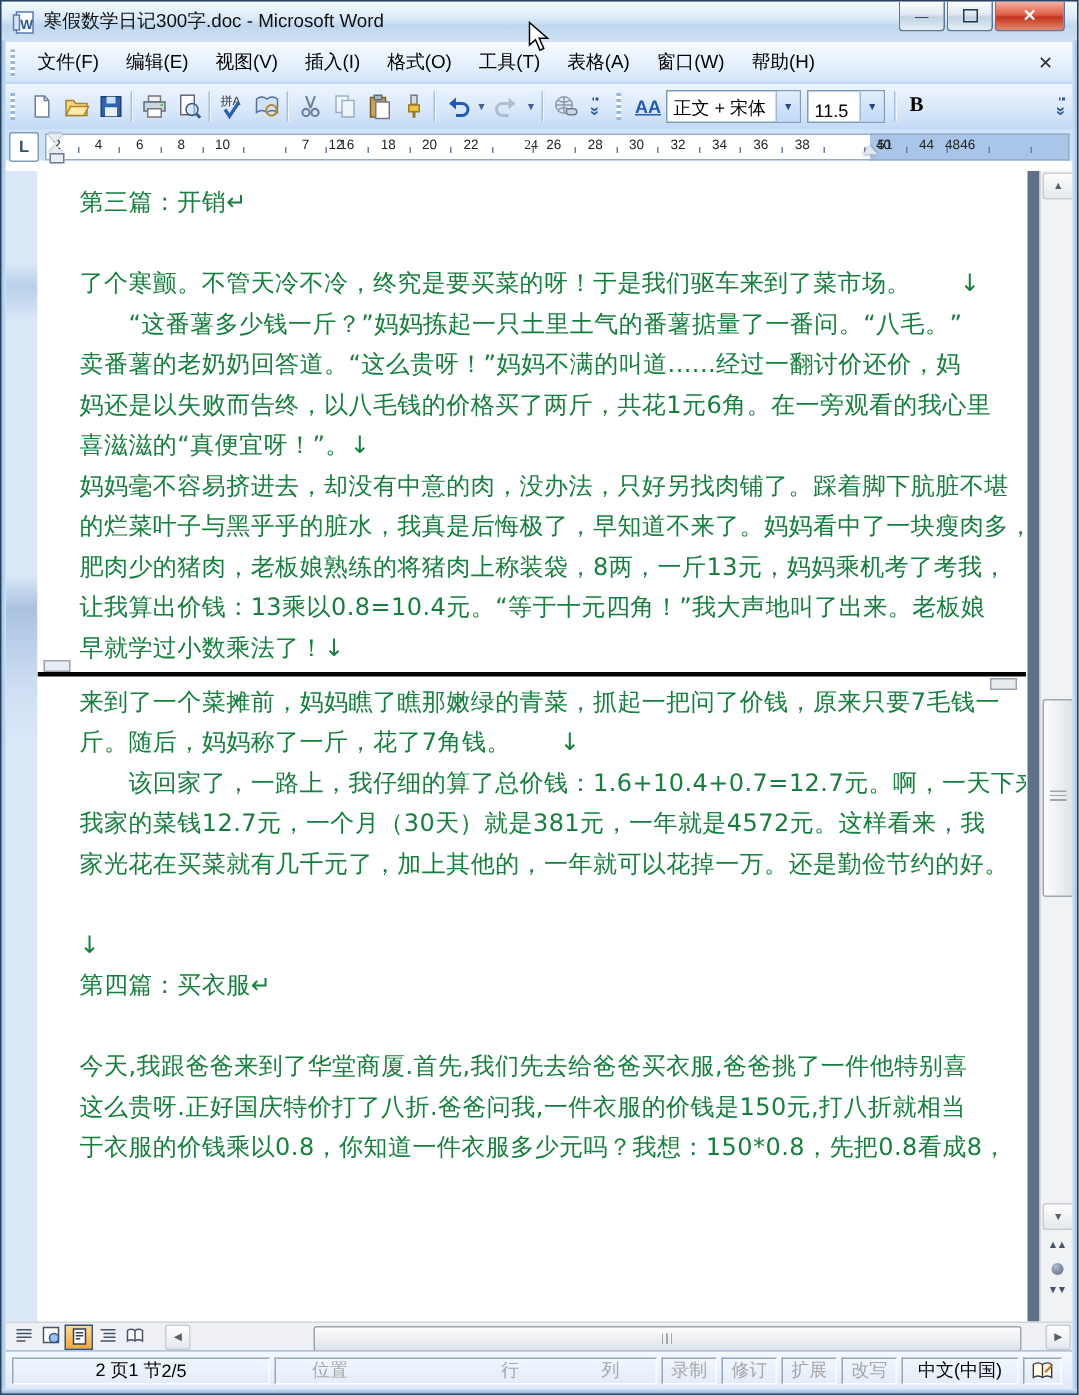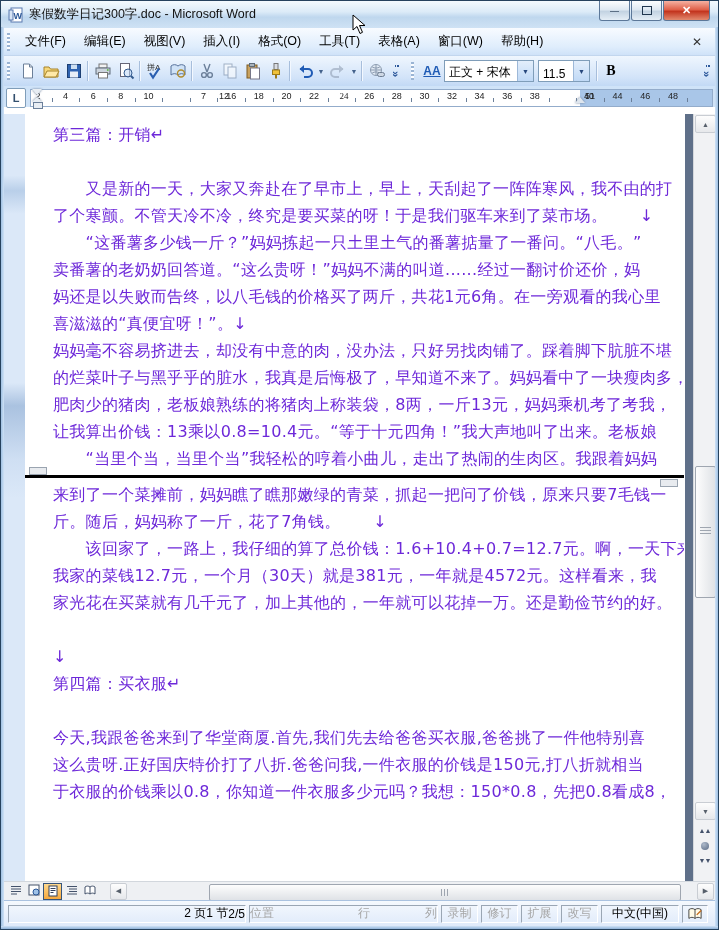--- a/index.html
+++ b/index.html
@@ -86,21 +86,21 @@
   .ind-right{position:absolute;left:549px;top:9px;width:0;height:0;
     border-left:5px solid transparent;border-right:5px solid transparent;border-bottom:6px solid #dfe6ee;
     filter:drop-shadow(0 0 1px #6b7f99);}
 
   
   .docarea{position:absolute;left:4px;top:114px;right:4px;bottom:48px;background:#fff;overflow:hidden;}
   .gutter-left{position:absolute;left:0;top:0;bottom:0;width:21px;
     background:linear-gradient(#dbe8f8,#dbe8f8 8%,#b9cfe9 10%,#dbe8f8 13%,#dbe8f8 35%,#aac2e0 38%,#cfdff3 45%,#dbe8f8 50%,#dbe8f8);}
   .page{position:absolute;left:21px;top:0;width:659px;bottom:0;background:#fff;overflow:hidden;}
   .lines{padding:7px 0 0 28px;}
-  .line{height:27px;line-height:27px;font-size:16px;color:#6d28d9;white-space:pre;
+  .line{height:27px;line-height:27px;font-size:16px;color:#15803d;white-space:pre;
     font-family:"DejaVu Sans","Liberation Sans",sans-serif;letter-spacing:.3px;}
   .pagebreak{position:relative;height:9px;margin-left:-28px;width:659px;}
   .pagebreak .bar{position:absolute;left:0;right:0;top:3px;height:3px;background:#000;}
   .pagebreak .cap{position:absolute;width:16px;height:6px;border:1px solid #9aa4b0;background:#e8ebef;}
   .pagebreak .capL{left:4px;top:-5px;}
   .pagebreak .capR{right:6px;top:7px;}
   .darkstrip{position:absolute;right:21px;top:0;bottom:0;width:9px;background:#5f7089;}
   
   .vscroll{position:absolute;right:0;top:0;bottom:0;width:21px;background:#f1f2f4;border-left:1px solid #d5d8dc;}
   .sbtn{position:absolute;left:1px;width:19px;height:16px;display:flex;align-items:center;justify-content:center;
@@ -132,22 +132,22 @@
     background:linear-gradient(#fdfdfd,#dfe2e6);border:1px solid #9fa6b0;border-radius:2px;}
   .hthumb .grips{position:absolute;top:4px;bottom:4px;left:50%;width:8px;transform:translateX(-50%);
     background:repeating-linear-gradient(to right,#9fa6b0 0 1px,transparent 1px 3px);}
 
   
   .statusbar{position:absolute;left:4px;right:4px;bottom:4px;height:26px;
     background:linear-gradient(#f5f9fe,#dfeafa);border-top:1px solid #aac2e0;
     display:flex;align-items:center;padding:0 4px;font-size:12px;box-sizing:border-box;}
   .panel{height:18px;display:flex;align-items:center;border:1px solid;border-color:#9aa6b4 #fff #fff #9aa6b4;
     background:transparent;margin-right:3px;box-sizing:border-box;}
-  .p-pages{width:238px;justify-content:flex-end;color:#000;}
-  .p-pos{flex:1;color:#a6a6a6;padding:0 0;}
+  .p-pages{width:172px;justify-content:center;color:#000;}
+  .p-pos{flex:1;color:#a6a6a6;padding:0 24px;}
   .p-pos .loc{margin-right:auto;}
   .p-pos .rc{margin-left:55px;}
   .p-toggle{width:37px;justify-content:center;color:#a6a6a6;}
   .p-lang{width:78px;justify-content:center;color:#000;}
   .p-book{width:26px;justify-content:center;}
   .p-book svg{width:16px;height:14px;}
 
   .cursor{position:absolute;left:352px;top:14px;z-index:60;width:15px;height:21px;}
 </style>
 </head>
@@ -347,21 +347,21 @@
           <div class="rnum" style="left: 177.6px;">7</div>
           <div class="rtick" style="left: 191.4px;"></div>
           <div class="rnum" style="left: 205.2px;">16</div>
           <div class="rtick" style="left: 219px;"></div>
           <div class="rnum" style="left: 232.8px;">18</div>
           <div class="rtick" style="left: 246.6px;"></div>
           <div class="rnum" style="left: 260.4px;">20</div>
           <div class="rtick" style="left: 274.2px;"></div>
           <div class="rnum" style="left: 288px;">22</div>
           <div class="rtick" style="left: 301.8px;"></div>
-          <div class="rnum" style="left: 318px; font-family: Liberation Serif, serif;">24</div>
+          <div class="rnum" style="left: 328px; font-family: Liberation Serif, serif;">24</div>
           <div class="rtick" style="left: 329.4px;"></div>
           <div class="rnum" style="left: 343.2px;">26</div>
           <div class="rtick" style="left: 357px;"></div>
           <div class="rnum" style="left: 370.8px;">28</div>
           <div class="rtick" style="left: 384.6px;"></div>
           <div class="rnum" style="left: 398.4px;">30</div>
           <div class="rtick" style="left: 412.2px;"></div>
           <div class="rnum" style="left: 426px;">32</div>
           <div class="rtick" style="left: 439.8px;"></div>
           <div class="rnum" style="left: 453.6px;">34</div>
@@ -371,47 +371,46 @@
           <div class="rnum" style="left: 508.8px;">38</div>
           <div class="rtick" style="left: 522.6px;"></div>
           <div class="rnum" style="left: 563px;">40</div>
           <div class="rtick" style="left: 550.2px;"></div>
           <div class="rnum" style="left: 564px;">51</div>
           <div class="rtick" style="left: 577.8px;"></div>
           <div class="rnum" style="left: 591.6px;">44</div>
           <div class="rtick" style="left: 605.4px;"></div>
           <div class="rnum" style="left: 619.2px;">46</div>
           <div class="rtick" style="left: 633px;"></div>
-          <div class="rnum" style="left: 647px;">48</div>
+          <div class="rnum" style="left: 609px;">48</div>
           <div class="rtick" style="left: 660.6px;"></div>
         </div>
       <div class="ind-first"></div>
       <div class="ind-left"></div>
       <div class="ind-box"></div>
       <div class="ind-right"></div>
     </div>
   </div>
 
   <div class="docarea">
     <div class="gutter-left"></div>
     <div class="page">
       <div class="lines">
           <div class="line">第三篇：开销↵</div>
           <div class="line"></div>
-          <div class="line">　　又是新的一天，大家又奔赴在了早市上，早上，天刮起了一阵阵寒风，我不由的打</div>
           <div class="line">了个寒颤。不管天冷不冷，终究是要买菜的呀！于是我们驱车来到了菜市场。　　↓</div>
           <div class="line">　　“这番薯多少钱一斤？”妈妈拣起一只土里土气的番薯掂量了一番问。“八毛。”</div>
           <div class="line">卖番薯的老奶奶回答道。“这么贵呀！”妈妈不满的叫道......经过一翻讨价还价，妈</div>
           <div class="line">妈还是以失败而告终，以八毛钱的价格买了两斤，共花1元6角。在一旁观看的我心里</div>
           <div class="line">喜滋滋的“真便宜呀！”。↓</div>
           <div class="line">妈妈毫不容易挤进去，却没有中意的肉，没办法，只好另找肉铺了。踩着脚下肮脏不堪</div>
           <div class="line">的烂菜叶子与黑乎乎的脏水，我真是后悔极了，早知道不来了。妈妈看中了一块瘦肉多，</div>
           <div class="line">肥肉少的猪肉，老板娘熟练的将猪肉上称装袋，8两，一斤13元，妈妈乘机考了考我，</div>
           <div class="line">让我算出价钱：13乘以0.8=10.4元。“等于十元四角！”我大声地叫了出来。老板娘</div>
-          <div class="line">　　“当里个当，当里个当”我轻松的哼着小曲儿，走出了热闹的生肉区。我跟着妈妈</div>
+          <div class="line">早就学过小数乘法了！↓</div>
           <div class="pagebreak">
             <div class="bar"></div>
             <span class="cap capL"></span>
             <span class="cap capR"></span>
           </div>
           <div class="line">来到了一个菜摊前，妈妈瞧了瞧那嫩绿的青菜，抓起一把问了价钱，原来只要7毛钱一</div>
           <div class="line">斤。随后，妈妈称了一斤，花了7角钱。　　↓</div>
           <div class="line">　　该回家了，一路上，我仔细的算了总价钱：1.6+10.4+0.7=12.7元。啊，一天下来，</div>
           <div class="line">我家的菜钱12.7元，一个月（30天）就是381元，一年就是4572元。这样看来，我</div>
           <div class="line">家光花在买菜就有几千元了，加上其他的，一年就可以花掉一万。还是勤俭节约的好。　↵</div>

